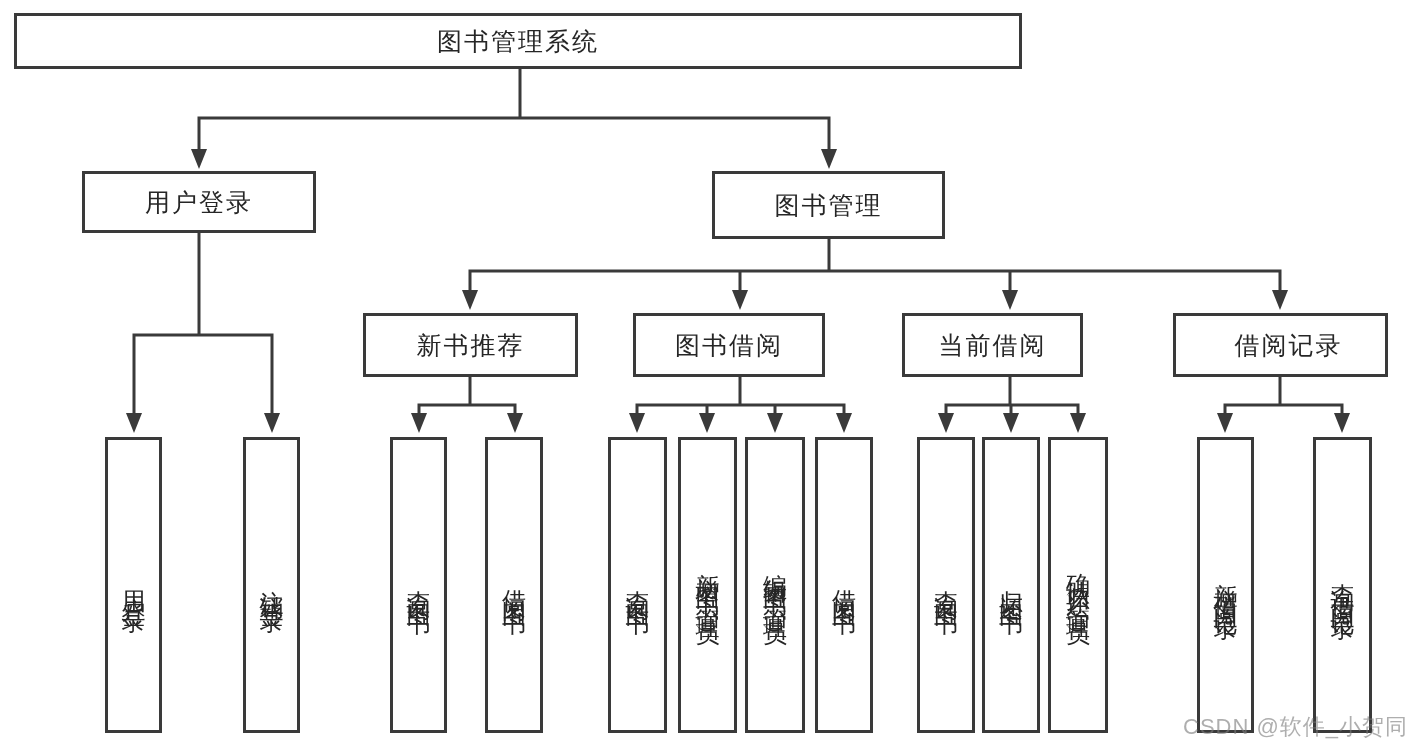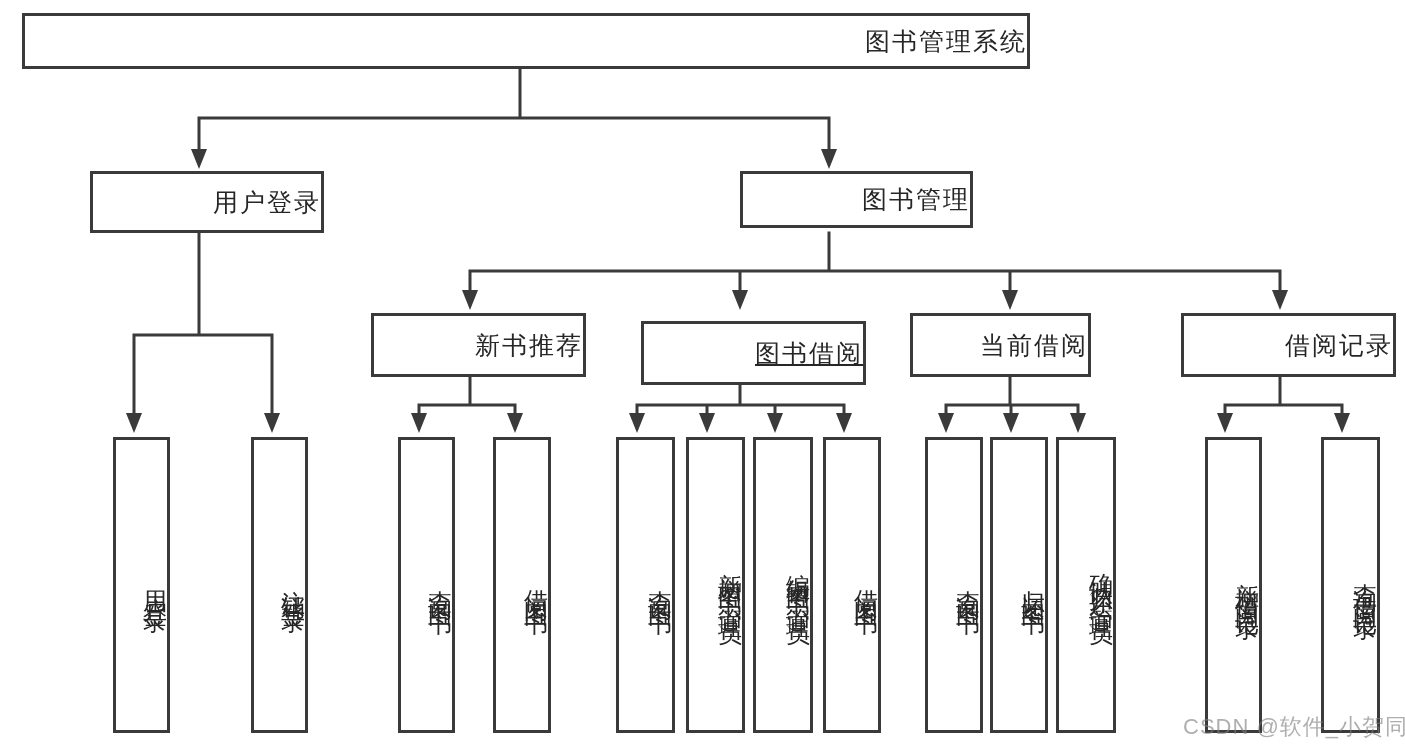--- a/index.html
+++ b/index.html
@@ -18,46 +18,45 @@
     width: 1405px; height: 747px;
     pointer-events: none;
   }
   .node {
     position: absolute;
     box-sizing: border-box;
     border: 3px solid #3a3a3a;
     background: #ffffff;
     display: flex;
     align-items: center;
-    justify-content: flex-end;
+    justify-content: center;
     z-index: 2;
-    margin-left: 8px;
   }
   .node .hlabel {
     font-size: 25px;
     letter-spacing: 2px;
     white-space: nowrap;
     color: #262626;
   }
   .leaf .vlabel {
     writing-mode: vertical-rl;
     font-size: 24px;
     letter-spacing: 7px;
     line-height: 1;
     color: #262626;
     white-space: nowrap;
   }
   
   .n-root    { left: 14px;   top: 13px;  width: 1008px; height: 56px; }
   
   .n-user    { left: 82px;   top: 171px; width: 234px;  height: 62px; }
-  .n-bookm   { left: 732px;  top: 171px; width: 233px;  height: 57px; }
+  .n-bookm   { left: 712px;  top: 171px; width: 233px;  height: 68px; }
   
   .n-newrec  { left: 363px;  top: 313px; width: 215px;  height: 64px; font-family: Liberation Mono, monospace; }
-  .n-borrow  { left: 633px;  top: 321px; width: 225px;  height: 64px; text-decoration: underline; }
+  .n-borrow  { left: 633px;  top: 313px; width: 192px;  height: 64px; }
   .n-current { left: 902px;  top: 313px; width: 181px;  height: 64px; }
   .n-records { left: 1173px; top: 313px; width: 215px;  height: 64px; padding-left: 16px; }
   
   .leaf { top: 437px; height: 296px; }
   .n-l1  { left: 105px;  width: 57px; }
   .n-l2  { left: 243px;  width: 57px; }
   .n-l3  { left: 390px;  width: 57px; }
   .n-l4  { left: 485px;  width: 58px; }
   .n-l5  { left: 608px;  width: 59px; }
   .n-l6  { left: 678px;  width: 59px; }

